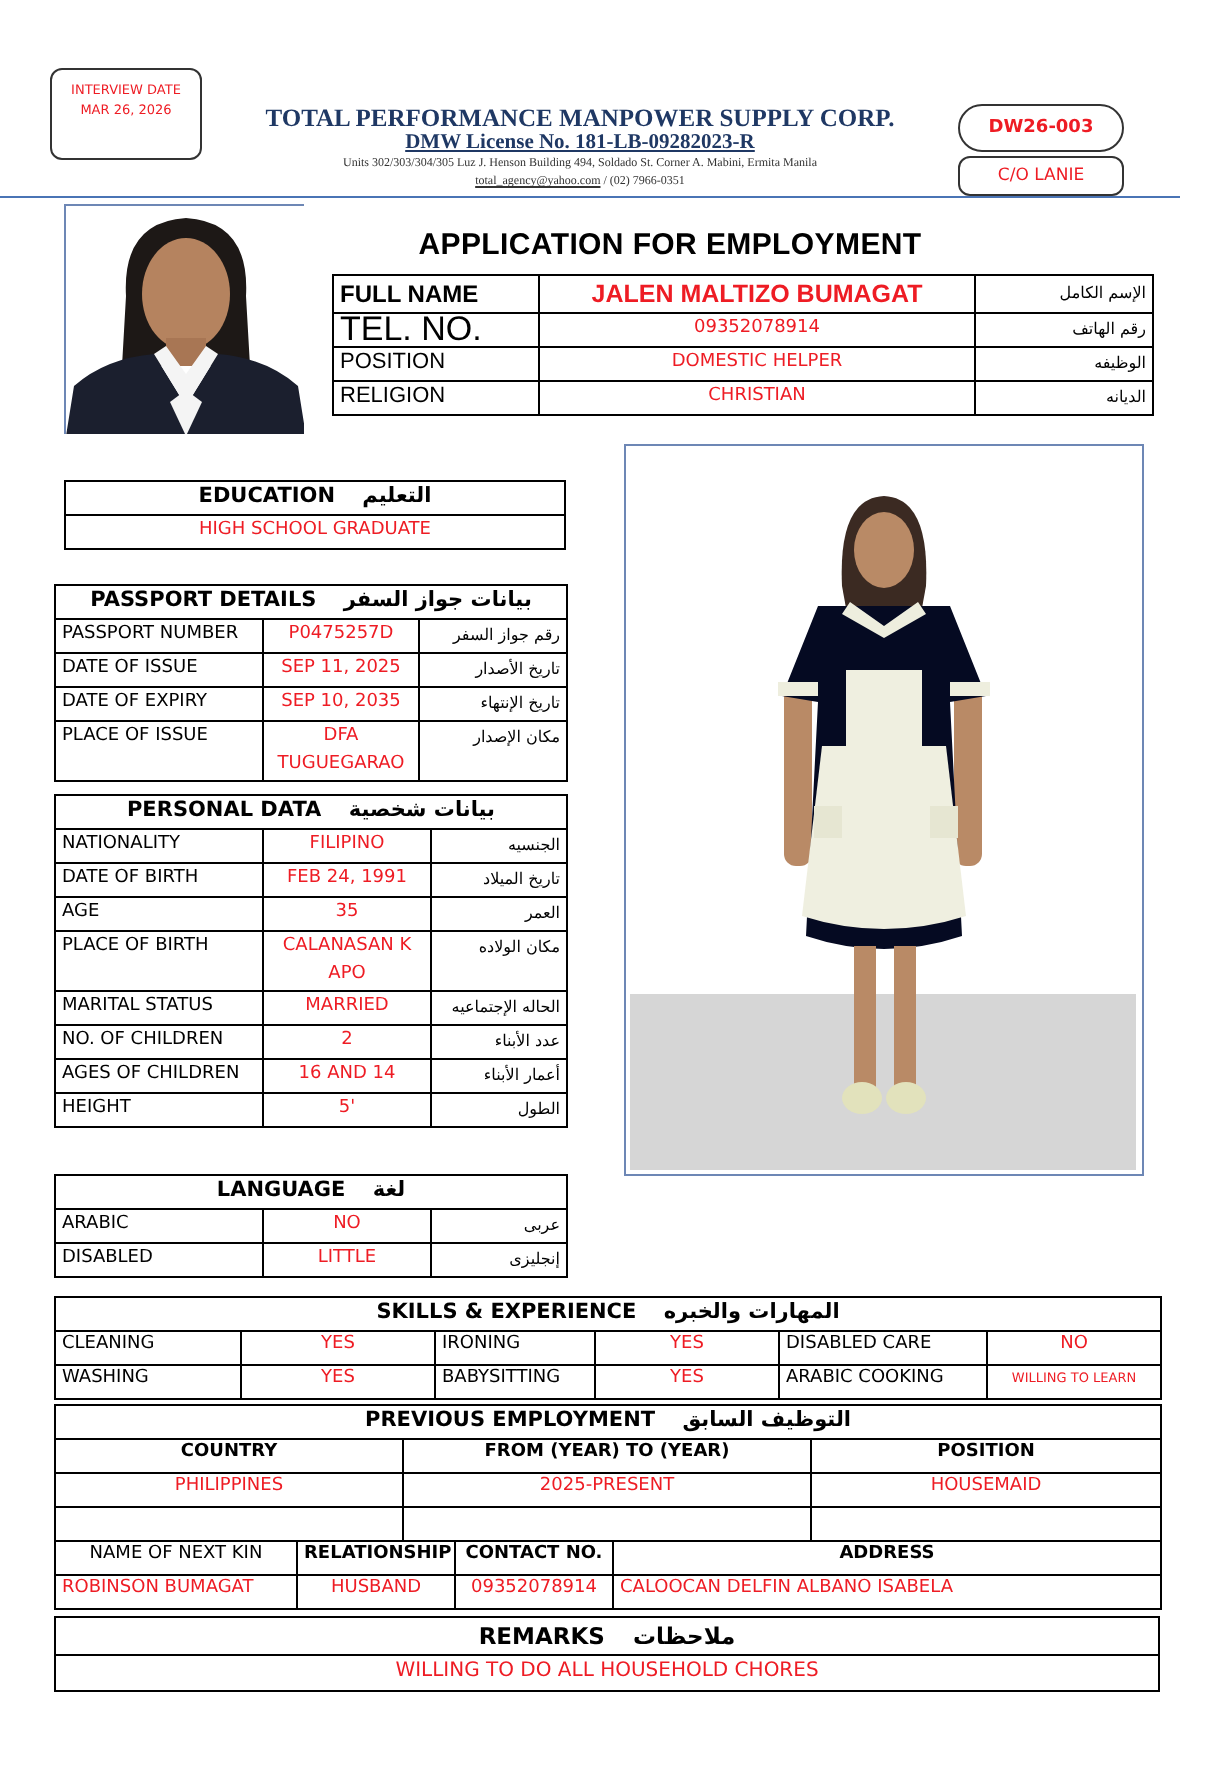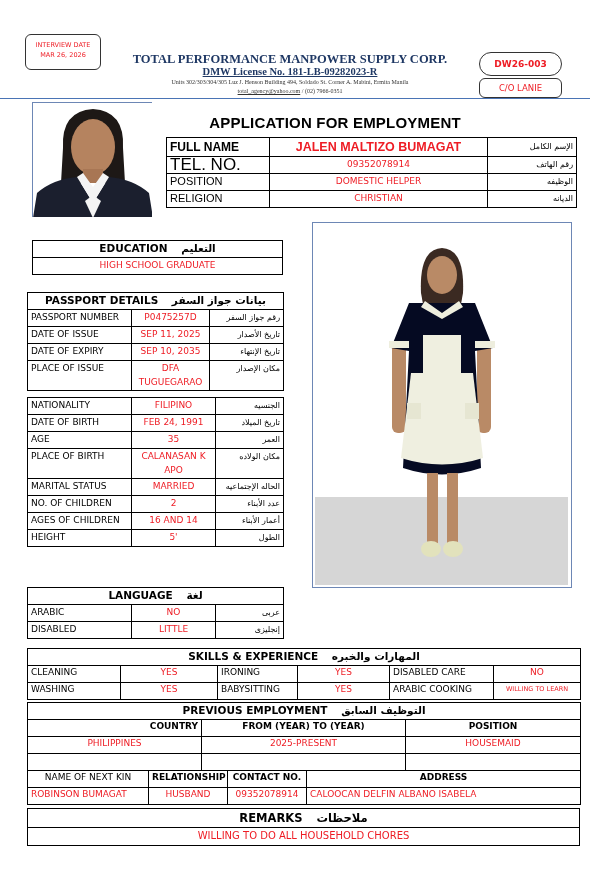--- a/index.html
+++ b/index.html
@@ -15,21 +15,21 @@
   td.ar { text-align: right; font-size: 8px; font-family: "DejaVu Serif", serif; direction: rtl; }
   td.val { color: #ee1c24; text-align: center; }
   th.hdr { text-align: center; font-weight: bold; font-size: 10.5px; height: 17px; line-height: 15px; }
   th.hdr .ar-t { font-weight: bold; margin-left: 10px; }
   .wrap { white-space: normal; line-height: 14px; }
   .photo { position: absolute; border: 1px solid #6d87b5; background: #fff; overflow: hidden; }
 </style>
 </head>
 <body>
 
-<div class="rbox" style="left:25px;top:34px;width:76px;height:36px;">
+<div class="rbox" style="left:25px;top:34px;width:76px;height:46px;">
   <div class="red cal" style="font-size:6.5px;line-height:10px;margin-top:5px;">INTERVIEW DATE</div>
   <div class="red cal" style="font-size:6.5px;line-height:10px;">MAR 26, 2026</div>
 </div>
 
 <div class="abs" style="left:110px;top:52px;width:360px;text-align:center;color:#1f3864;font-family:'Liberation Serif',serif;">
   <div style="font-weight:bold;font-size:12.5px;line-height:14px;">TOTAL PERFORMANCE MANPOWER SUPPLY CORP.</div>
   <div style="font-weight:bold;font-size:10.5px;line-height:12px;text-decoration:underline;">DMW License No. 181-LB-09282023-R</div>
   <div style="font-size:6px;line-height:9px;color:#333;">Units 302/303/304/305 Luz J. Henson Building 494, Soldado St. Corner A. Mabini, Ermita Manila</div>
   <div style="font-size:6px;line-height:8px;color:#333;">
     <span style="text-decoration:underline;">total_agency@yahoo.com</span><span> / (02) 7966-0351</span>
@@ -139,20 +139,26 @@
 </tbody>
   </table>
 
 <table style="left:27px;top:397px;width:256px;">
   <colgroup>
       <col style="width:104px">
       <col style="width:84px">
       <col style="width:68px">
     </colgroup>
   <tbody>
+      <tr>
+    <th class="hdr" colspan="3">
+      <span>PERSONAL DATA</span>
+      <span class="ar-t">بيانات شخصية</span>
+    </th>
+  </tr>
   <tr>
     <td>NATIONALITY</td>
     <td class="val">FILIPINO</td>
     <td class="ar">الجنسيه</td>
   </tr>
   <tr>
     <td>DATE OF BIRTH</td>
     <td class="val">FEB 24, 1991</td>
     <td class="ar">تاريخ الميلاد</td>
   </tr>
@@ -288,21 +294,21 @@
       <col style="width:175px">
     </colgroup>
   <tbody>
       <tr>
     <th class="hdr" colspan="3">
       <span>PREVIOUS EMPLOYMENT</span>
       <span class="ar-t">التوظيف السابق</span>
     </th>
   </tr>
   <tr>
-    <th class="c" style="font-weight:bold;height:14px;line-height:13px;text-align:right;">COUNTRY</th>
+    <th class="c" style="font-weight:bold;height:14px;line-height:13px;">COUNTRY</th>
     <th class="c" style="font-weight:bold;line-height:13px;">FROM (YEAR) TO (YEAR)</th>
     <th class="c" style="font-weight:bold;line-height:13px;">POSITION</th>
   </tr>
   <tr>
     <td class="val" style="height:14px;line-height:13px;">PHILIPPINES</td>
     <td class="val" style="line-height:13px;">2025-PRESENT</td>
     <td class="val" style="line-height:13px;">HOUSEMAID</td>
   </tr>
   <tr>
     <td class="val" style="height:14px;"></td>

